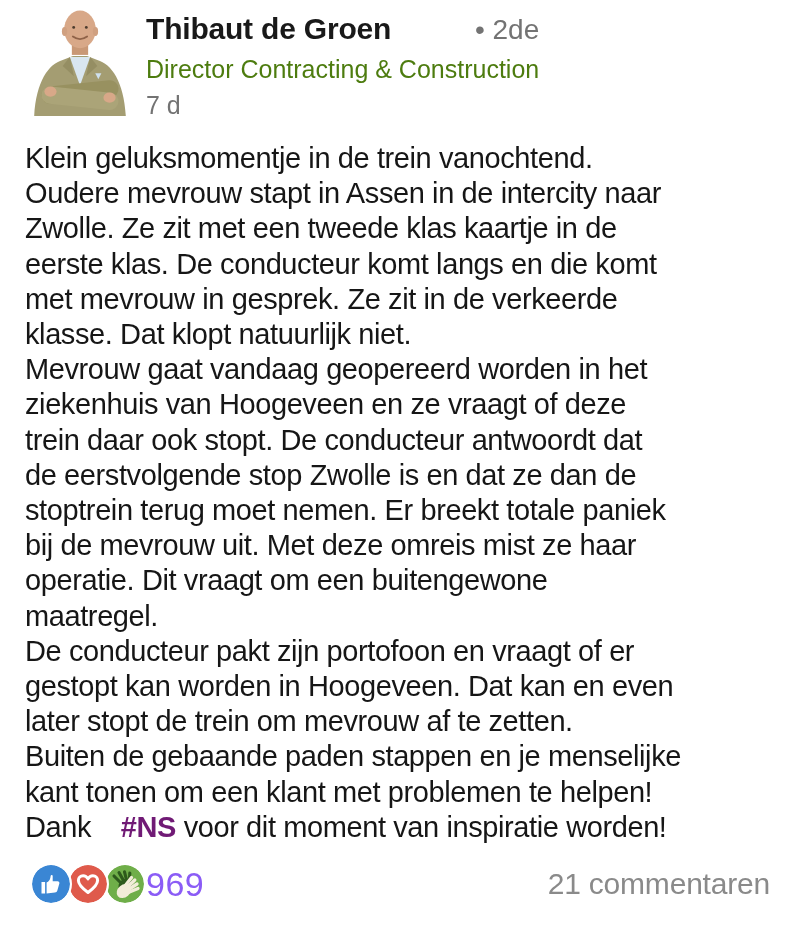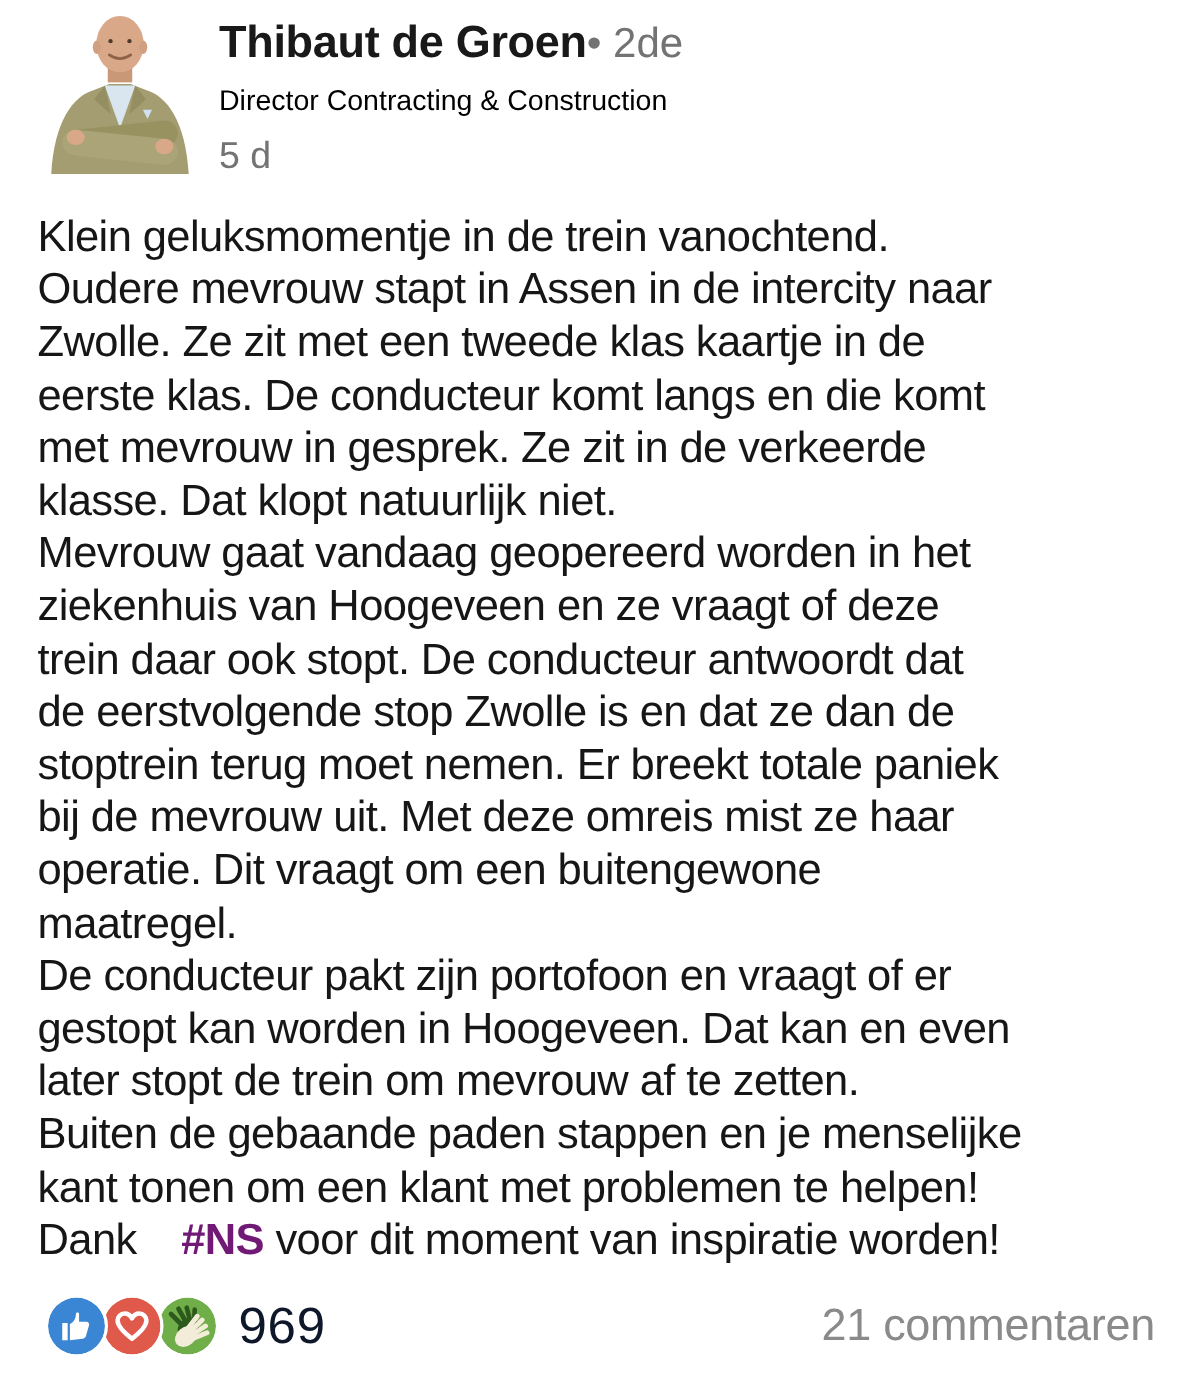--- a/index.html
+++ b/index.html
@@ -42,26 +42,26 @@
   }
   .name {
     font-size: 30px;
     font-weight: 700;
     color: #191919;
     letter-spacing: -0.2px;
   }
   .degree {
     font-size: 28px;
     color: #737373;
-    margin-left: 0;
+    margin-left: 22px;
     font-weight: 400;
   }
   .headline {
-    font-size: 19px;
-    color: #000000;
+    font-size: 25px;
+    color: #4d7c0f;
     margin-top: 7px;
     line-height: 30px;
   }
   .time {
     font-size: 25px;
     color: #737373;
     margin-top: 6px;
     line-height: 30px;
   }
 
@@ -108,22 +108,21 @@
     border: 2px solid #ffffff;
     background: #fff;
     display: block;
   }
   .reaction-icon + .reaction-icon { margin-left: -5px; }
   .r1 { position: relative; z-index: 3; }
   .r2 { position: relative; z-index: 2; }
   .r3 { position: relative; z-index: 1; }
   .reaction-count {
     font-size: 34px;
-    color: #0f172a;
-    margin-left: 13px;
+    color: #8b5cf6;
     letter-spacing: 0.5px;
   }
   .comments {
     font-size: 30px;
     color: #8a8a8a;
     letter-spacing: -0.2px;
   }
 </style>
 </head>
 <body>
@@ -160,21 +159,21 @@
       <ellipse cx="22" cy="86" rx="6" ry="5" fill="#d8a888"></ellipse>
       <ellipse cx="80" cy="92" rx="6" ry="5" fill="#d8a888"></ellipse>
     </svg>
 
     <div class="header-text">
       <div class="name-line">
         <span class="name">Thibaut de Groen</span>
         <span class="degree">• 2de</span>
       </div>
       <div class="headline">Director Contracting &amp; Construction</div>
-      <div class="time">5 d</div>
+      <div class="time">7 d</div>
     </div>
   </div>
 
   <div class="body-text"><span>Klein geluksmomentje in de trein vanochtend.
 Oudere mevrouw stapt in Assen in de intercity naar
 Zwolle. Ze zit met een tweede klas kaartje in de
 eerste klas. De conducteur komt langs en die komt
 met mevrouw in gesprek. Ze zit in de verkeerde
 klasse. Dat klopt natuurlijk niet.
 Mevrouw gaat vandaag geopereerd worden in het

